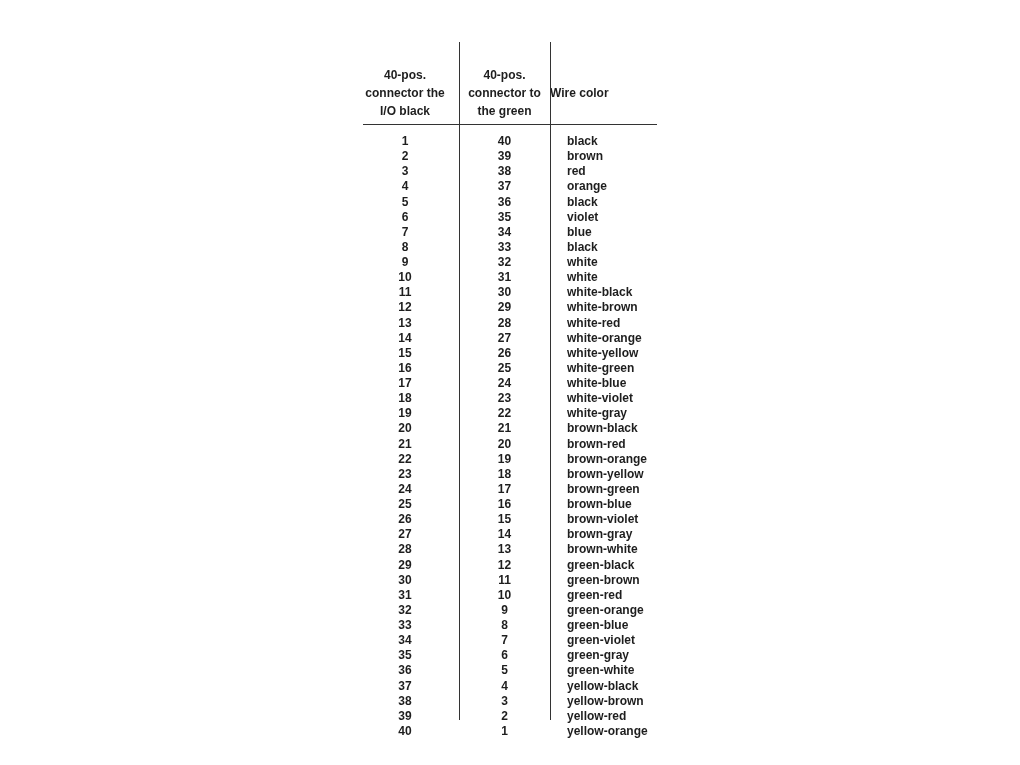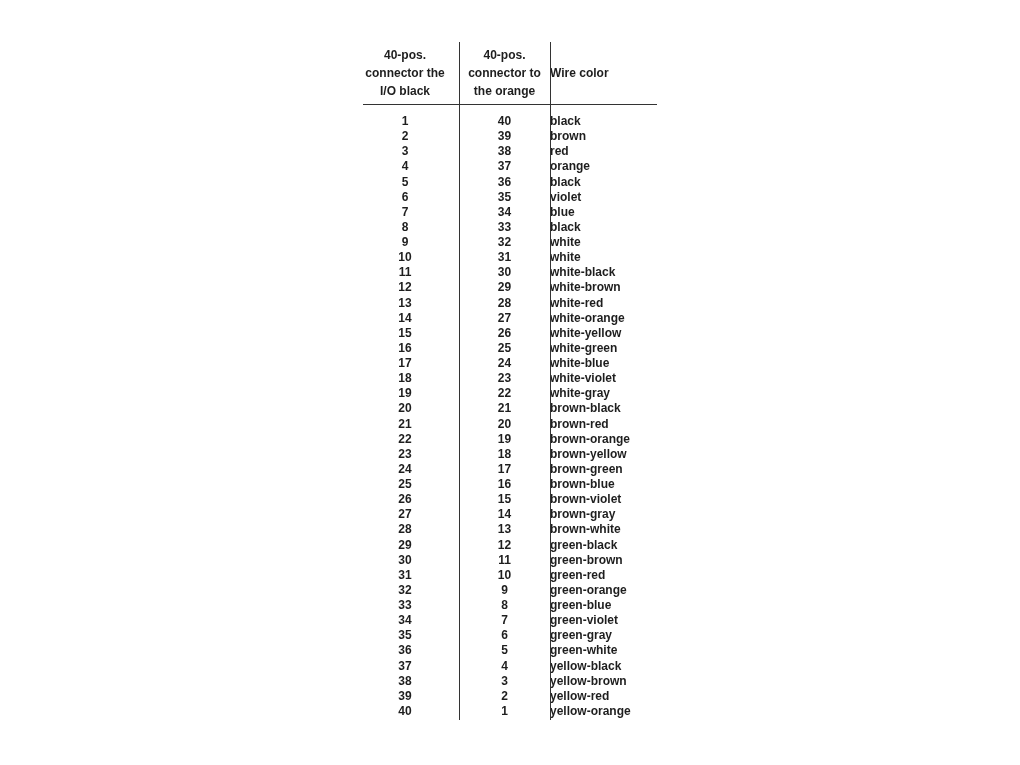--- a/index.html
+++ b/index.html
@@ -19,56 +19,57 @@
   .vline {
     position: absolute; top: 0; bottom: 0;
     width: 1.4px; background: #333333;
   }
   .vline-1 { left: 96px; }
   .vline-2 { left: 187px; }
   .thead {
     height: 63px;
     display: flex;
     border-bottom: 1.6px solid #333333;
+    margin-top: 20px;
   }
   .th {
     display: flex; flex-direction: column;
     justify-content: center; align-items: center;
     font-size: 12px; line-height: 18px;
     text-align: center;
   }
   .c1 { width: 96px; }
   .c2 { width: 91px; }
   .c3 { width: 107px; }
   .th.c1 { padding-right: 12px; }
   .th.c3 { align-items: flex-start; text-align: left; }
   .tbody { padding-top: 9px; }
   .tr { display: flex; height: 15.13px; }
   .td { font-size: 12px; line-height: 15.13px; white-space: nowrap; }
   .td.c1 { text-align: center; padding-right: 12px; }
   .td.c2 { text-align: center; }
-  .td.c3 { }
+  .td.c3 { padding-left: 17px; }
 </style>
 </head>
 <body>
 
 <div class="wiring-table">
   <div class="vline vline-1"></div>
   <div class="vline vline-2"></div>
 
   <div class="thead">
     <div class="th c1">
       <span>40-pos.</span>
       <span>connector the</span>
       <span>I/O black</span>
     </div>
     <div class="th c2">
       <span>40-pos.</span>
       <span>connector to</span>
-      <span>the orange</span>
+      <span>the green</span>
     </div>
     <div class="th c3">
       <span>Wire color</span>
     </div>
   </div>
 
   <div class="tbody">
   <div class="tr">
     <div class="td c1">1</div>
     <div class="td c2">40</div>

